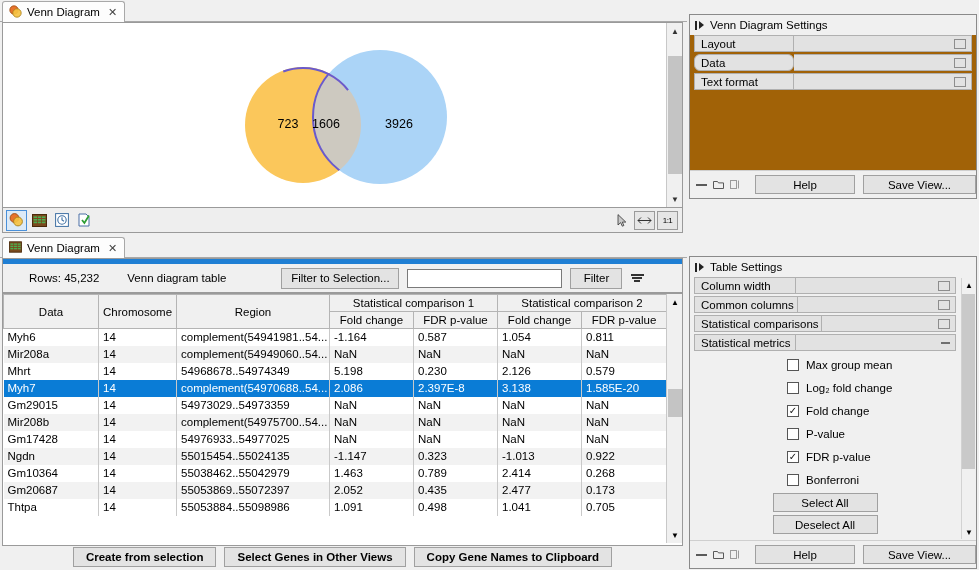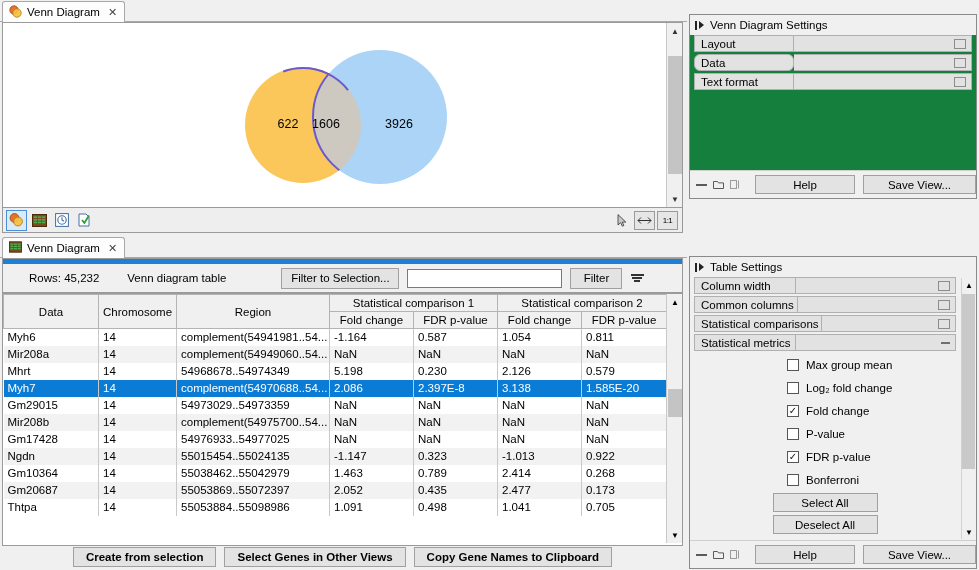--- a/index.html
+++ b/index.html
@@ -111,21 +111,21 @@
 
   .tbl-actions{
     position:absolute;left:2px;top:310px;width:681px;height:22px;
     display:flex;align-items:center;justify-content:center;gap:8px;
   }
   .tbl-actions .btn{height:20px;padding:0 12px;font-weight:bold;}
 
   
   .side{position:absolute;background:#f0f0f0;}
   #venn-settings{left:689px;top:14px;width:288px;height:185px;
-    border:1px solid #8a8a8a;box-sizing:border-box;background:#15803d;}
+    border:1px solid #8a8a8a;box-sizing:border-box;background:#a16207;}
   #table-settings{left:689px;top:256px;width:288px;height:313px;
     border:1px solid #8a8a8a;box-sizing:border-box;background:#f0f0f0;}
   .side-title{
     height:20px;display:flex;align-items:center;gap:6px;padding-left:5px;
     font-size:11.5px;background:#f0f0f0;
   }
   .caret-grp{display:flex;align-items:center;}
   .caret-grp .bar{width:2px;height:9px;background:#222;margin-right:2px;}
   .caret-grp .tri{
     width:0;height:0;border-left:5px solid #222;
@@ -204,21 +204,21 @@
               </clipPath>
           </defs>
           <circle cx="300" cy="102" r="58" fill="#fbc75b"></circle>
           <circle cx="377" cy="94" r="67" fill="#abd4f7"></circle>
           <g clip-path="url(#clipA)">
             <circle cx="377" cy="94" r="67" fill="#cdc9c0"></circle>
             <circle cx="377" cy="94" r="67" fill="none" stroke="#6a5acd" stroke-width="2"></circle>
           </g>
           <circle cx="300" cy="102" r="57" fill="none" stroke="#6a5acd" stroke-width="2" stroke-dasharray="72 300" stroke-dashoffset="-248"></circle>
         </svg>
-        <div style="position:absolute;left:262px;top:94px;width:46px;text-align:center;font-size:12.5px;">622</div>
+        <div style="position:absolute;left:262px;top:94px;width:46px;text-align:center;font-size:12.5px;">723</div>
         <div style="position:absolute;left:295px;top:94px;width:56px;text-align:center;font-size:12.5px;">1606</div>
         <div style="position:absolute;left:368px;top:94px;width:56px;text-align:center;font-size:12.5px;">3926</div>
         
         
       </div>
       <div class="vscroll">
         <div class="arr up">▲</div>
         <div class="thumb"></div>
         <div class="arr dn">▼</div>
       </div>

